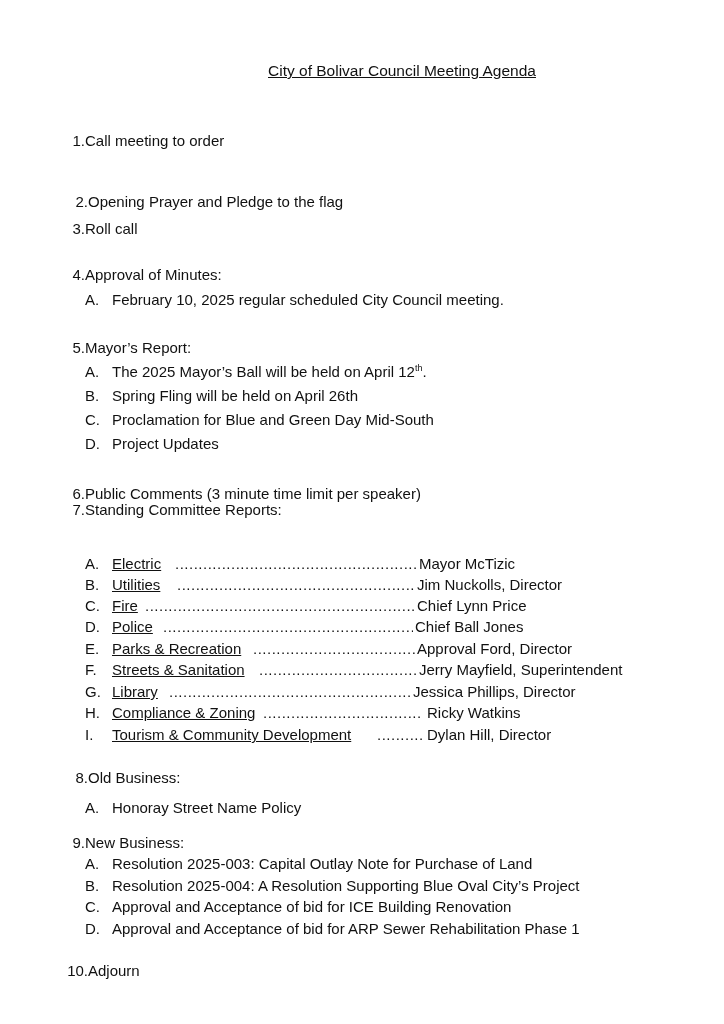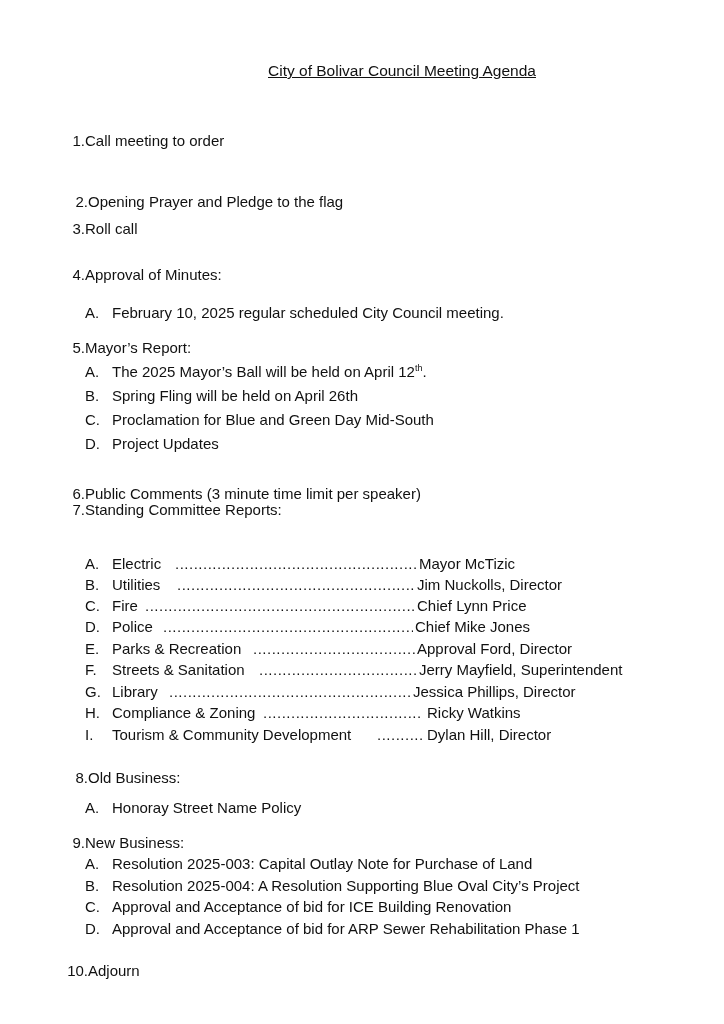--- a/index.html
+++ b/index.html
@@ -13,21 +13,21 @@
   .title-line {
     display: block; text-decoration: underline; line-height: 22px; font-size: 15.5px;
     margin-left: 80px;
   }
   .item { position: absolute; left: 58px; line-height: 20px; white-space: nowrap; text-align: right; }
   .num { display: inline-block; width: 27px; }
   .num.wide { width: 30px; }
   .sub { position: absolute; left: 85px; line-height: 20px; white-space: nowrap; }
   .letter { display: inline-block; width: 27px; }
   .dots-row { position: absolute; left: 85px; line-height: 20px; white-space: nowrap; }
-  .dots-row .lbl { display: inline-block; }
+  .dots-row .lbl { display: inline-block; text-decoration: underline; }
   .dots-row .person { position: absolute; white-space: nowrap; }
   .leader { position: absolute; overflow: hidden; white-space: nowrap; letter-spacing: 0.5px; }
   sup { font-size: 9px; line-height: 0; }
 </style>
 </head>
 <body>
 
 <div class="title-block">
   <span class="title-line">City of Bolivar Council Meeting Agenda</span>
 </div>
@@ -40,21 +40,21 @@
   <span class="num wide">2.</span><span>Opening Prayer and Pledge to the flag</span>
 </div>
 
 <div class="item" style="top:219px">
   <span class="num">3.</span><span>Roll call</span>
 </div>
 
 <div class="item" style="top:265px">
   <span class="num">4.</span><span>Approval of Minutes:</span>
 </div>
-<div class="sub" style="top:303px">
+<div class="sub" style="top:290px">
   <span class="letter">A.</span><span>February 10, 2025 regular scheduled City Council meeting.</span>
 </div>
 
 <div class="item" style="top:338px">
   <span class="num">5.</span><span>Mayor’s Report:</span>
 </div>
 <div class="sub" style="top:362px">
   <span class="letter">A.</span><span>The 2025 Mayor’s Ball will be held on April 12</span><sup>th</sup><span>.</span>
 </div>
 <div class="sub" style="top:386px">
@@ -86,21 +86,21 @@
   <span class="person" style="left:332px">Jim Nuckolls, Director</span>
 </div>
 <div class="dots-row" style="top:596px">
   <span class="letter">C.</span><span class="lbl">Fire</span>
   <span class="leader" style="left:60px;width:270px">....................................................................................................</span>
   <span class="person" style="left:332px">Chief Lynn Price</span>
 </div>
 <div class="dots-row" style="top:617px">
   <span class="letter">D.</span><span class="lbl">Police</span>
   <span class="leader" style="left:78px;width:250px">....................................................................................................</span>
-  <span class="person" style="left:330px">Chief Mike Jones</span>
+  <span class="person" style="left:330px">Chief Ball Jones</span>
 </div>
 <div class="dots-row" style="top:639px">
   <span class="letter">E.</span><span class="lbl">Parks &amp; Recreation</span>
   <span class="leader" style="left:168px;width:162px">....................................................................................................</span>
   <span class="person" style="left:332px">Approval Ford, Director</span>
 </div>
 <div class="dots-row" style="top:660px">
   <span class="letter">F.</span><span class="lbl">Streets &amp; Sanitation</span>
   <span class="leader" style="left:174px;width:158px">....................................................................................................</span>
   <span class="person" style="left:334px">Jerry Mayfield, Superintendent</span>

